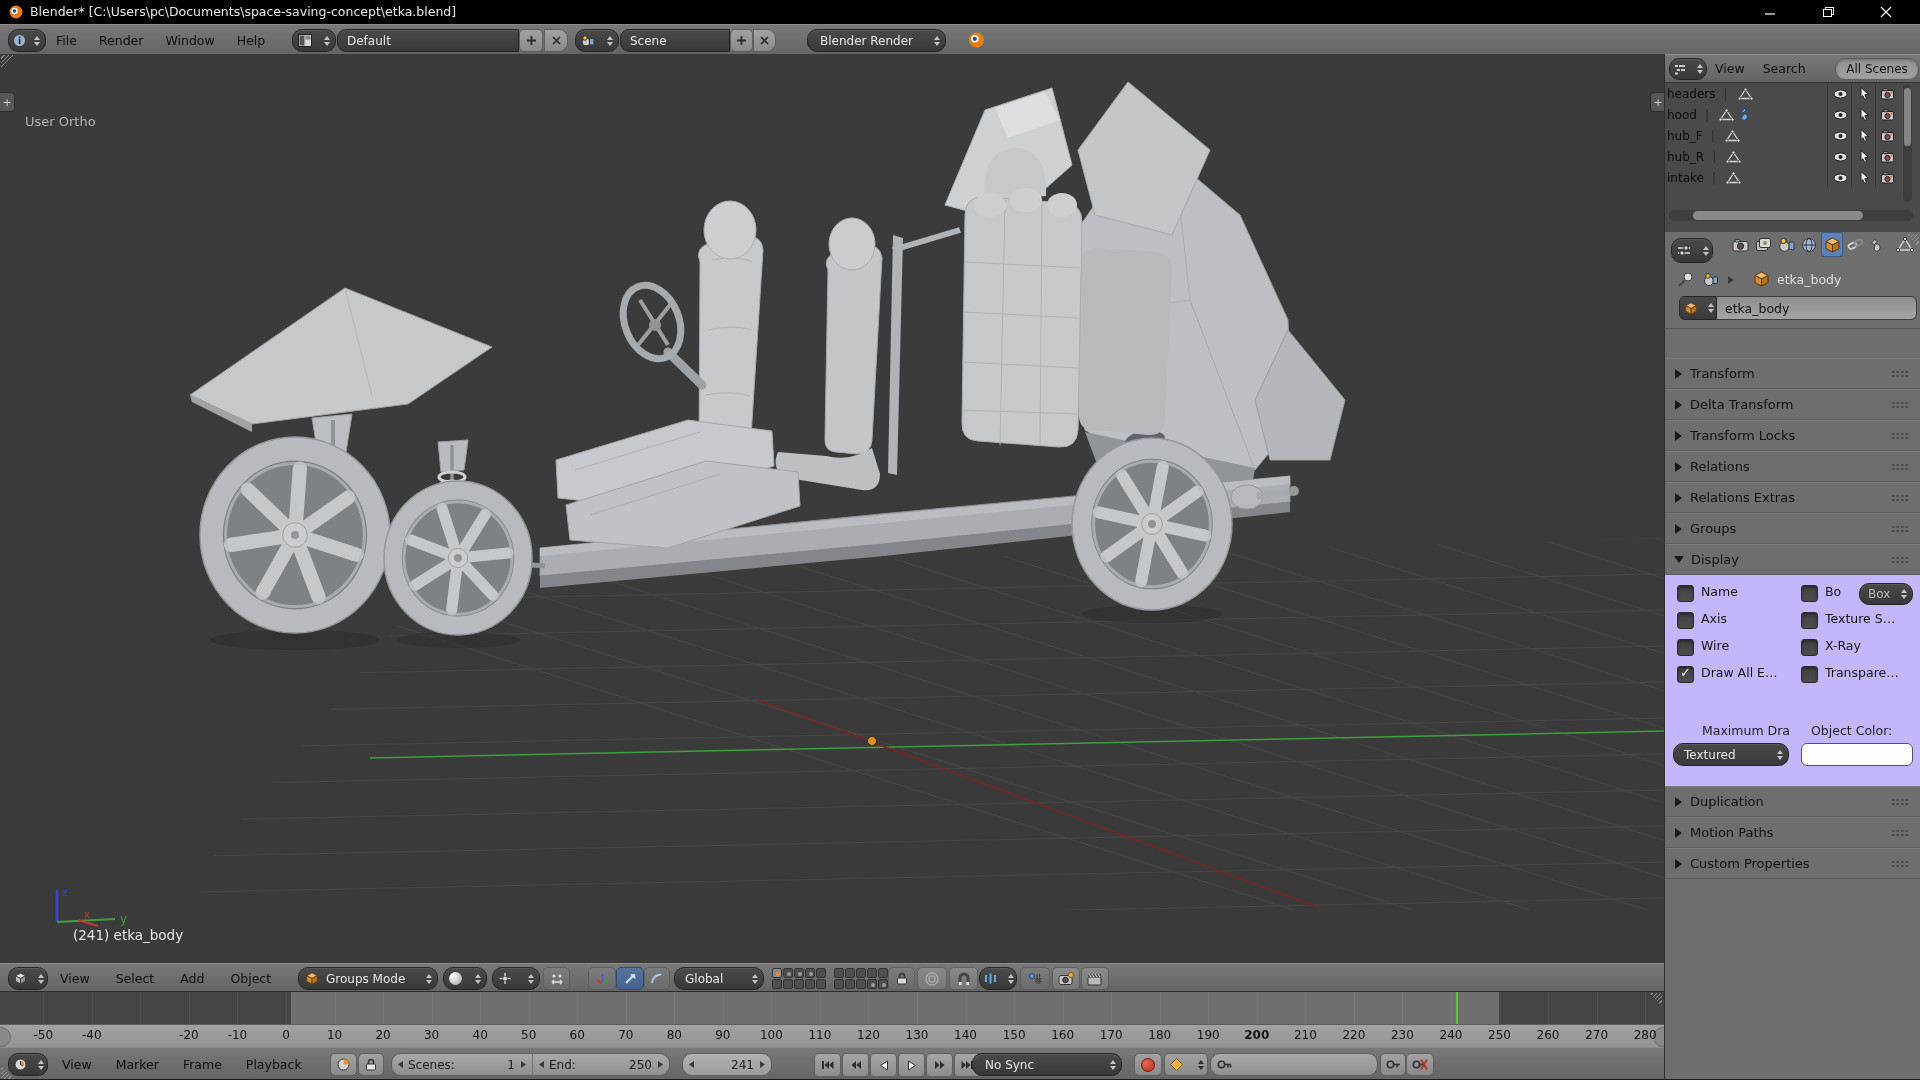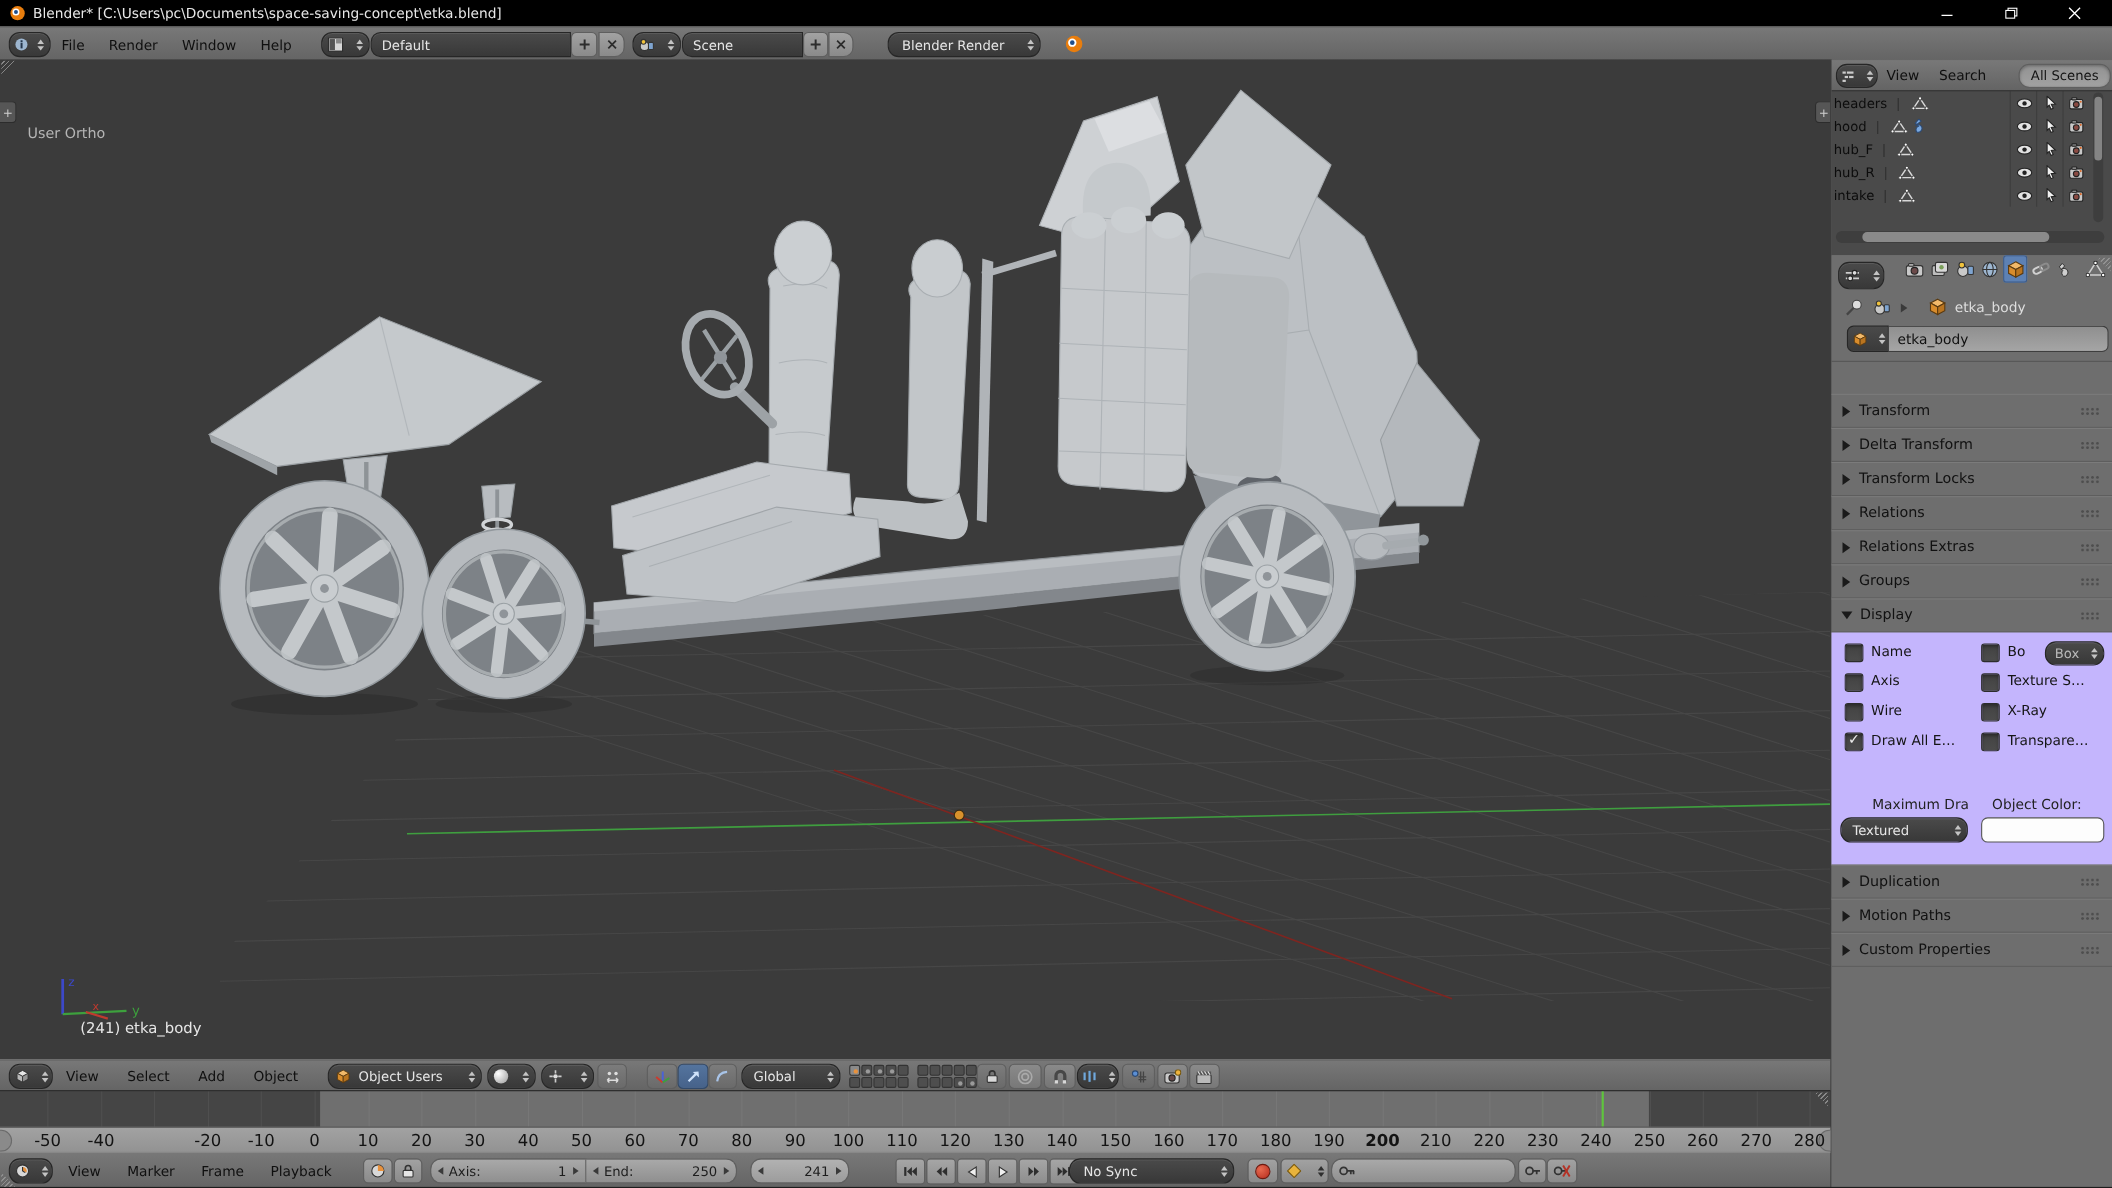--- a/index.html
+++ b/index.html
@@ -53,21 +53,21 @@
       border:1px solid #2c2c2c;box-shadow:inset 0 2px 3px rgba(0,0,0,.35);}
   .cb.checked::after{content:"✓";position:absolute;left:2px;top:-2px;color:#ececec;font-size:13px;font-weight:bold;}
   .cblabel{position:absolute;color:#151515;font-size:12.5px;white-space:nowrap;overflow:hidden;}
   
   .v3dhdr{position:absolute;left:0;top:963px;width:1664px;height:28px;}
   .tlband{position:absolute;left:0;top:991px;width:1664px;height:33px;background:#454545;border-top:1px solid #2c2c2c;overflow:hidden;}
   .tlrange{position:absolute;top:0;bottom:0;background:#6f6f6f;}
   .bline{position:absolute;top:0;bottom:0;width:1px;background:rgba(255,255,255,.06);}
   .cframe{position:absolute;top:0;bottom:0;width:2px;background:#5fc43d;}
   .ruler{position:absolute;left:0;top:1024px;width:1664px;height:23px;background:linear-gradient(#a2a2a2,#929292);border-top:1px solid #5e5e5e;overflow:hidden;}
-  .rtick{position:absolute;top:3px;width:44px;margin-left:-22px;text-align:center;font-size:15px;color:#131313;}
+  .rtick{position:absolute;top:3px;width:44px;margin-left:-22px;text-align:center;font-size:12px;color:#131313;}
   .rcap{position:absolute;top:2px;width:18px;height:18px;border-radius:50%;background:#8a8a8a;border:1px solid #6a6a6a;}
   .tlhdr{position:absolute;left:0;top:1047px;width:1664px;height:32px;}
   .transport{position:absolute;display:flex;gap:1px;}
   .tbtn{width:25px;height:22px;background:linear-gradient(#a6a6a6,#8d8d8d);border:1px solid #5f5f5f;border-radius:4px;display:flex;align-items:center;justify-content:center;}
   .grip{position:absolute;width:13px;height:13px;opacity:.8;
         background:repeating-linear-gradient(135deg,transparent 0 2px,#9a9a9a 2px 3px);}
   .fieldlabel{color:#1d1d1d;font-size:12px;}
 </style>
 </head>
 <body>
@@ -751,21 +751,21 @@
         <span class="menu-label">Select</span>
         <span class="menu-label">Add</span>
         <span class="menu-label">Object</span>
       </div>
     <div class="ddark" style="left:298px;top:3px;width:138px">
       <svg style="margin-left:6px" width="14" height="13" viewBox="0 0 17 16">
           <polygon points="8.5,1 15,4.5 8.5,8 2,4.5" fill="#f2b96a" stroke="#5a3a10"></polygon>
           <polygon points="2,4.5 8.5,8 8.5,15 2,11.5" fill="#d88c2c" stroke="#5a3a10"></polygon>
           <polygon points="15,4.5 8.5,8 8.5,15 15,11.5" fill="#b9741f" stroke="#5a3a10"></polygon>
         </svg>
-      <span style="margin-left:7px">Object Users</span>
+      <span style="margin-left:7px">Groups Mode</span>
       <span class="ud">
           <i class="u"></i>
           <i class="d"></i>
         </span>
     </div>
     <div class="ddark" style="left:443px;top:3px;width:42px">
       <span style="margin-left:5px;width:13px;height:13px;border-radius:50%;background:radial-gradient(circle at 4px 4px,#fff,#9a9a9a)"></span>
       <span class="ud">
           <i class="u"></i>
           <i class="d"></i>
@@ -1010,21 +1010,21 @@
     <div class="sqbtn" style="left:358px;top:5px;width:24px">
         <svg width="12" height="13">
           <rect x="1.5" y="6" width="9" height="6" rx="1" fill="#e5e5e5" stroke="#333"></rect>
           <path d="M3.5,6 V4 a2.5,2.5 0 0,1 5,0 V6" fill="none" stroke="#333" stroke-width="1.5"></path>
         </svg>
       </div>
     <div class="dlight" style="left:391px;top:5px;width:140px;border-radius:10px 0 0 10px">
       <svg style="margin-left:5px" width="7" height="9">
           <polygon points="6,1 6,8 1,4.5" fill="#3a3a3a"></polygon>
         </svg>
-      <span class="fieldlabel" style="margin-left:4px">Axis:</span>
+      <span class="fieldlabel" style="margin-left:4px">Scenes:</span>
       <span class="fieldlabel" style="margin-left:auto">1</span>
       <svg style="margin:0 5px" width="7" height="9">
           <polygon points="1,1 1,8 6,4.5" fill="#3a3a3a"></polygon>
         </svg>
     </div>
     <div class="dlight" style="left:532px;top:5px;width:136px;border-radius:0 10px 10px 0;border-left:1px solid #777">
       <svg style="margin-left:5px" width="7" height="9">
           <polygon points="6,1 6,8 1,4.5" fill="#3a3a3a"></polygon>
         </svg>
       <span class="fieldlabel" style="margin-left:4px">End:</span>

